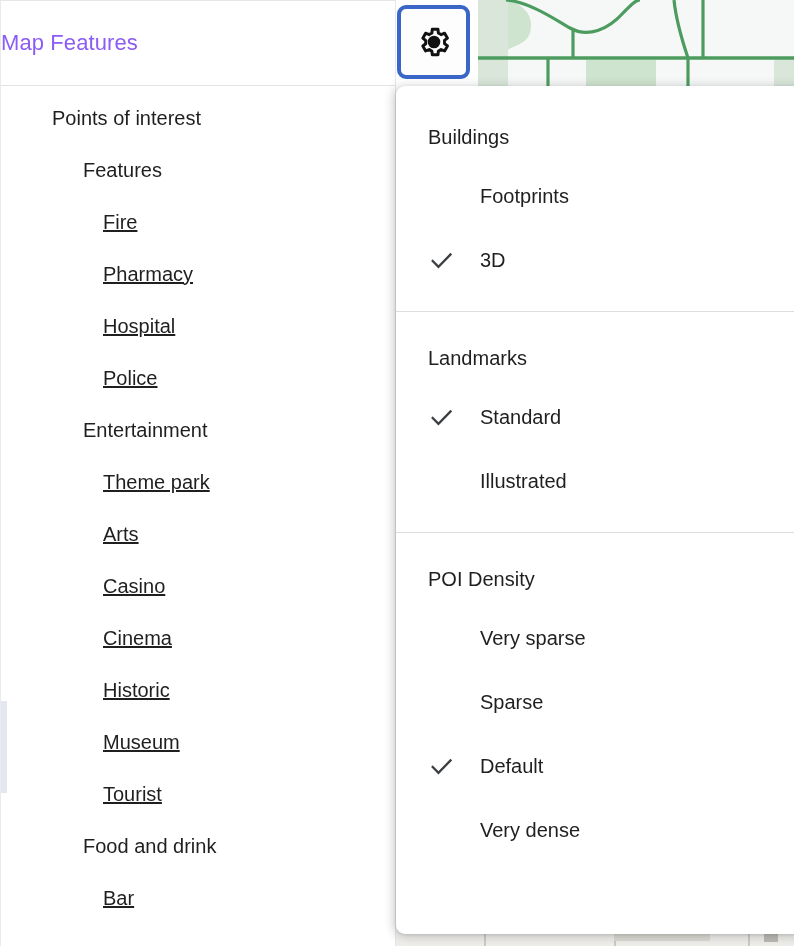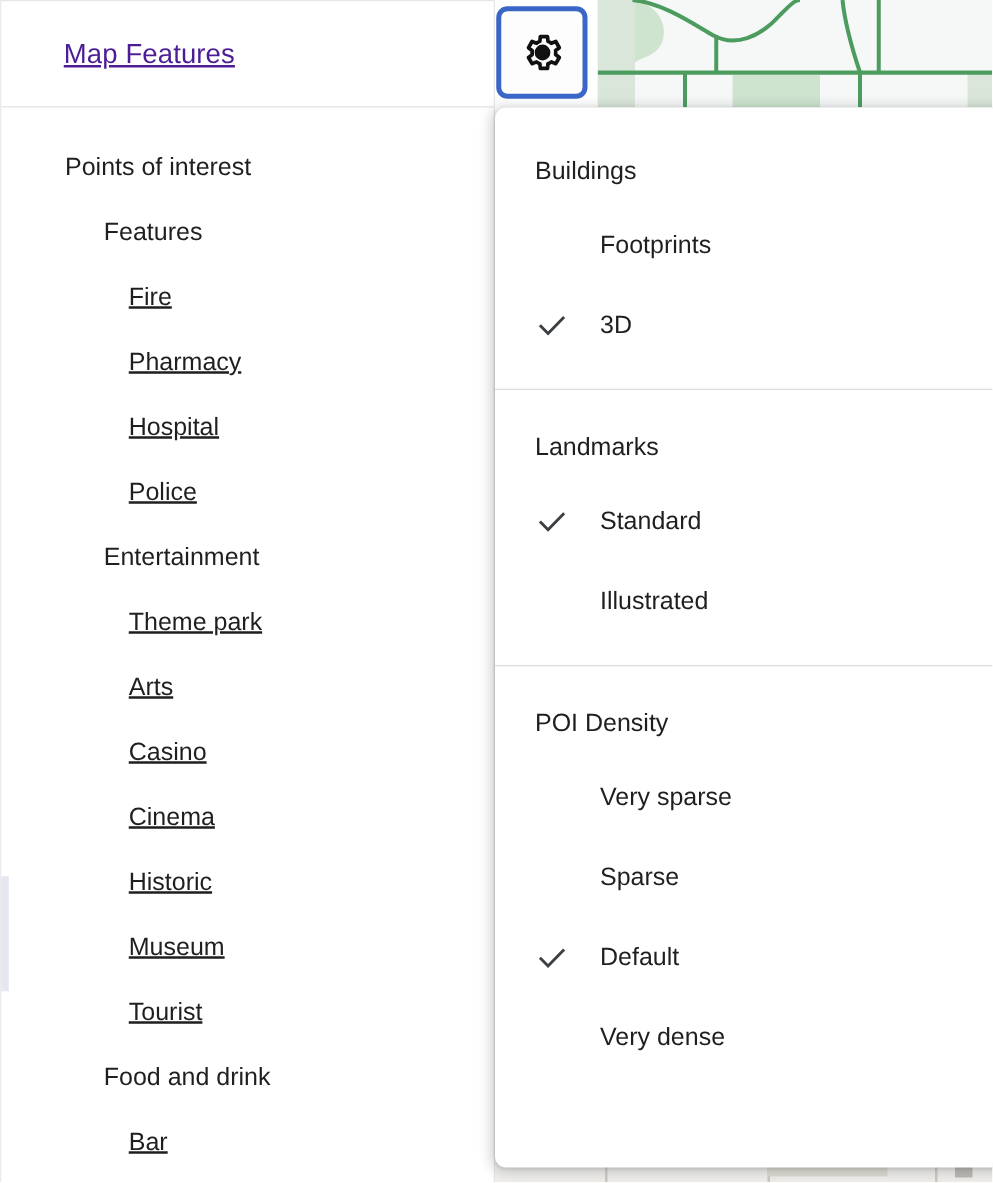--- a/index.html
+++ b/index.html
@@ -59,37 +59,34 @@
 
   .sidebar-header {
     position: relative;
     height: 85px;
     border-bottom: 1px solid #e2e3e6;
     display: flex;
     align-items: center;
   }
   .sidebar-title {
     font-size: 22px;
-    color: #4c1d95;
-    padding-left: 50px;
+    color: #8b5cf6;
     letter-spacing: 0.1px;
     line-height: 1;
-    text-decoration: underline;
   }
 
   .tree {
     padding-top: 22px;
   }
   .tree-item {
     font-size: 20px;
     color: #1f1f1f;
     line-height: 1;
     height: 52px;
     display: flex;
-    align-items: center;
     white-space: nowrap;
     cursor: default;
   }
   .tree-item.lvl0 { padding-left: 51px; }
   .tree-item.lvl1 { padding-left: 82px; }
   .tree-item.lvl2 { padding-left: 102px; text-decoration: underline; }
 
   
   .edge-tint {
     position: absolute;

